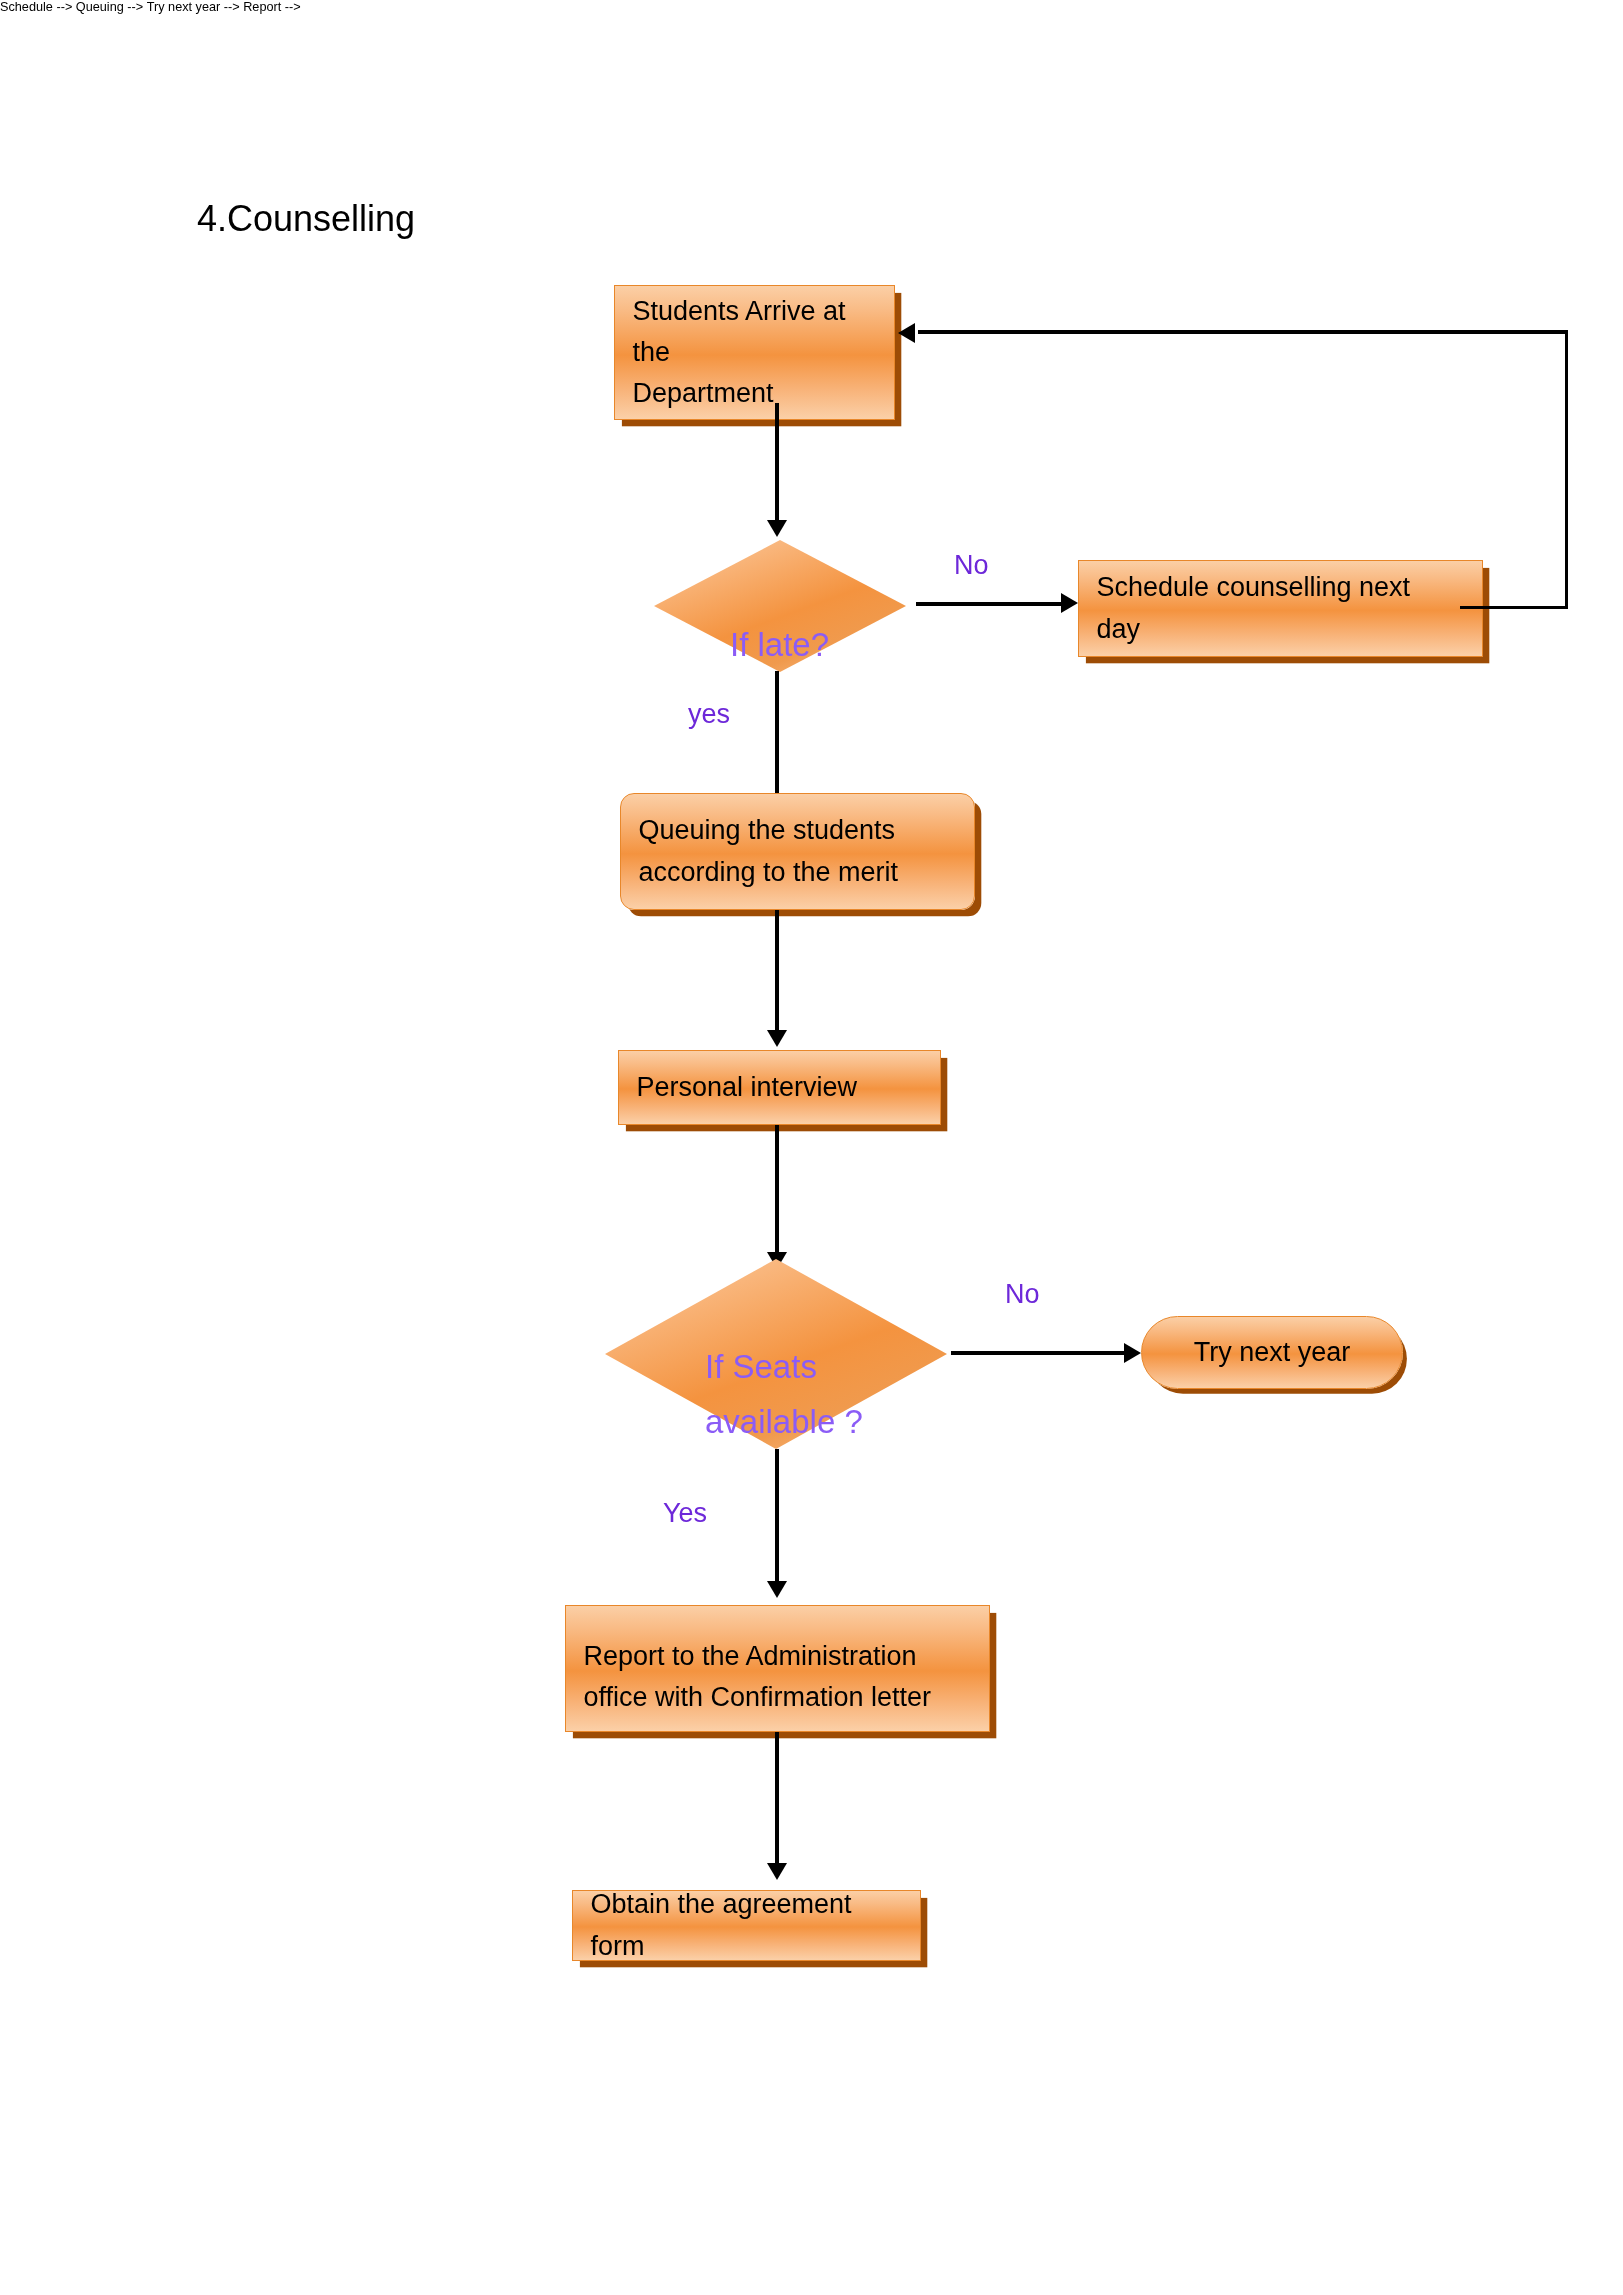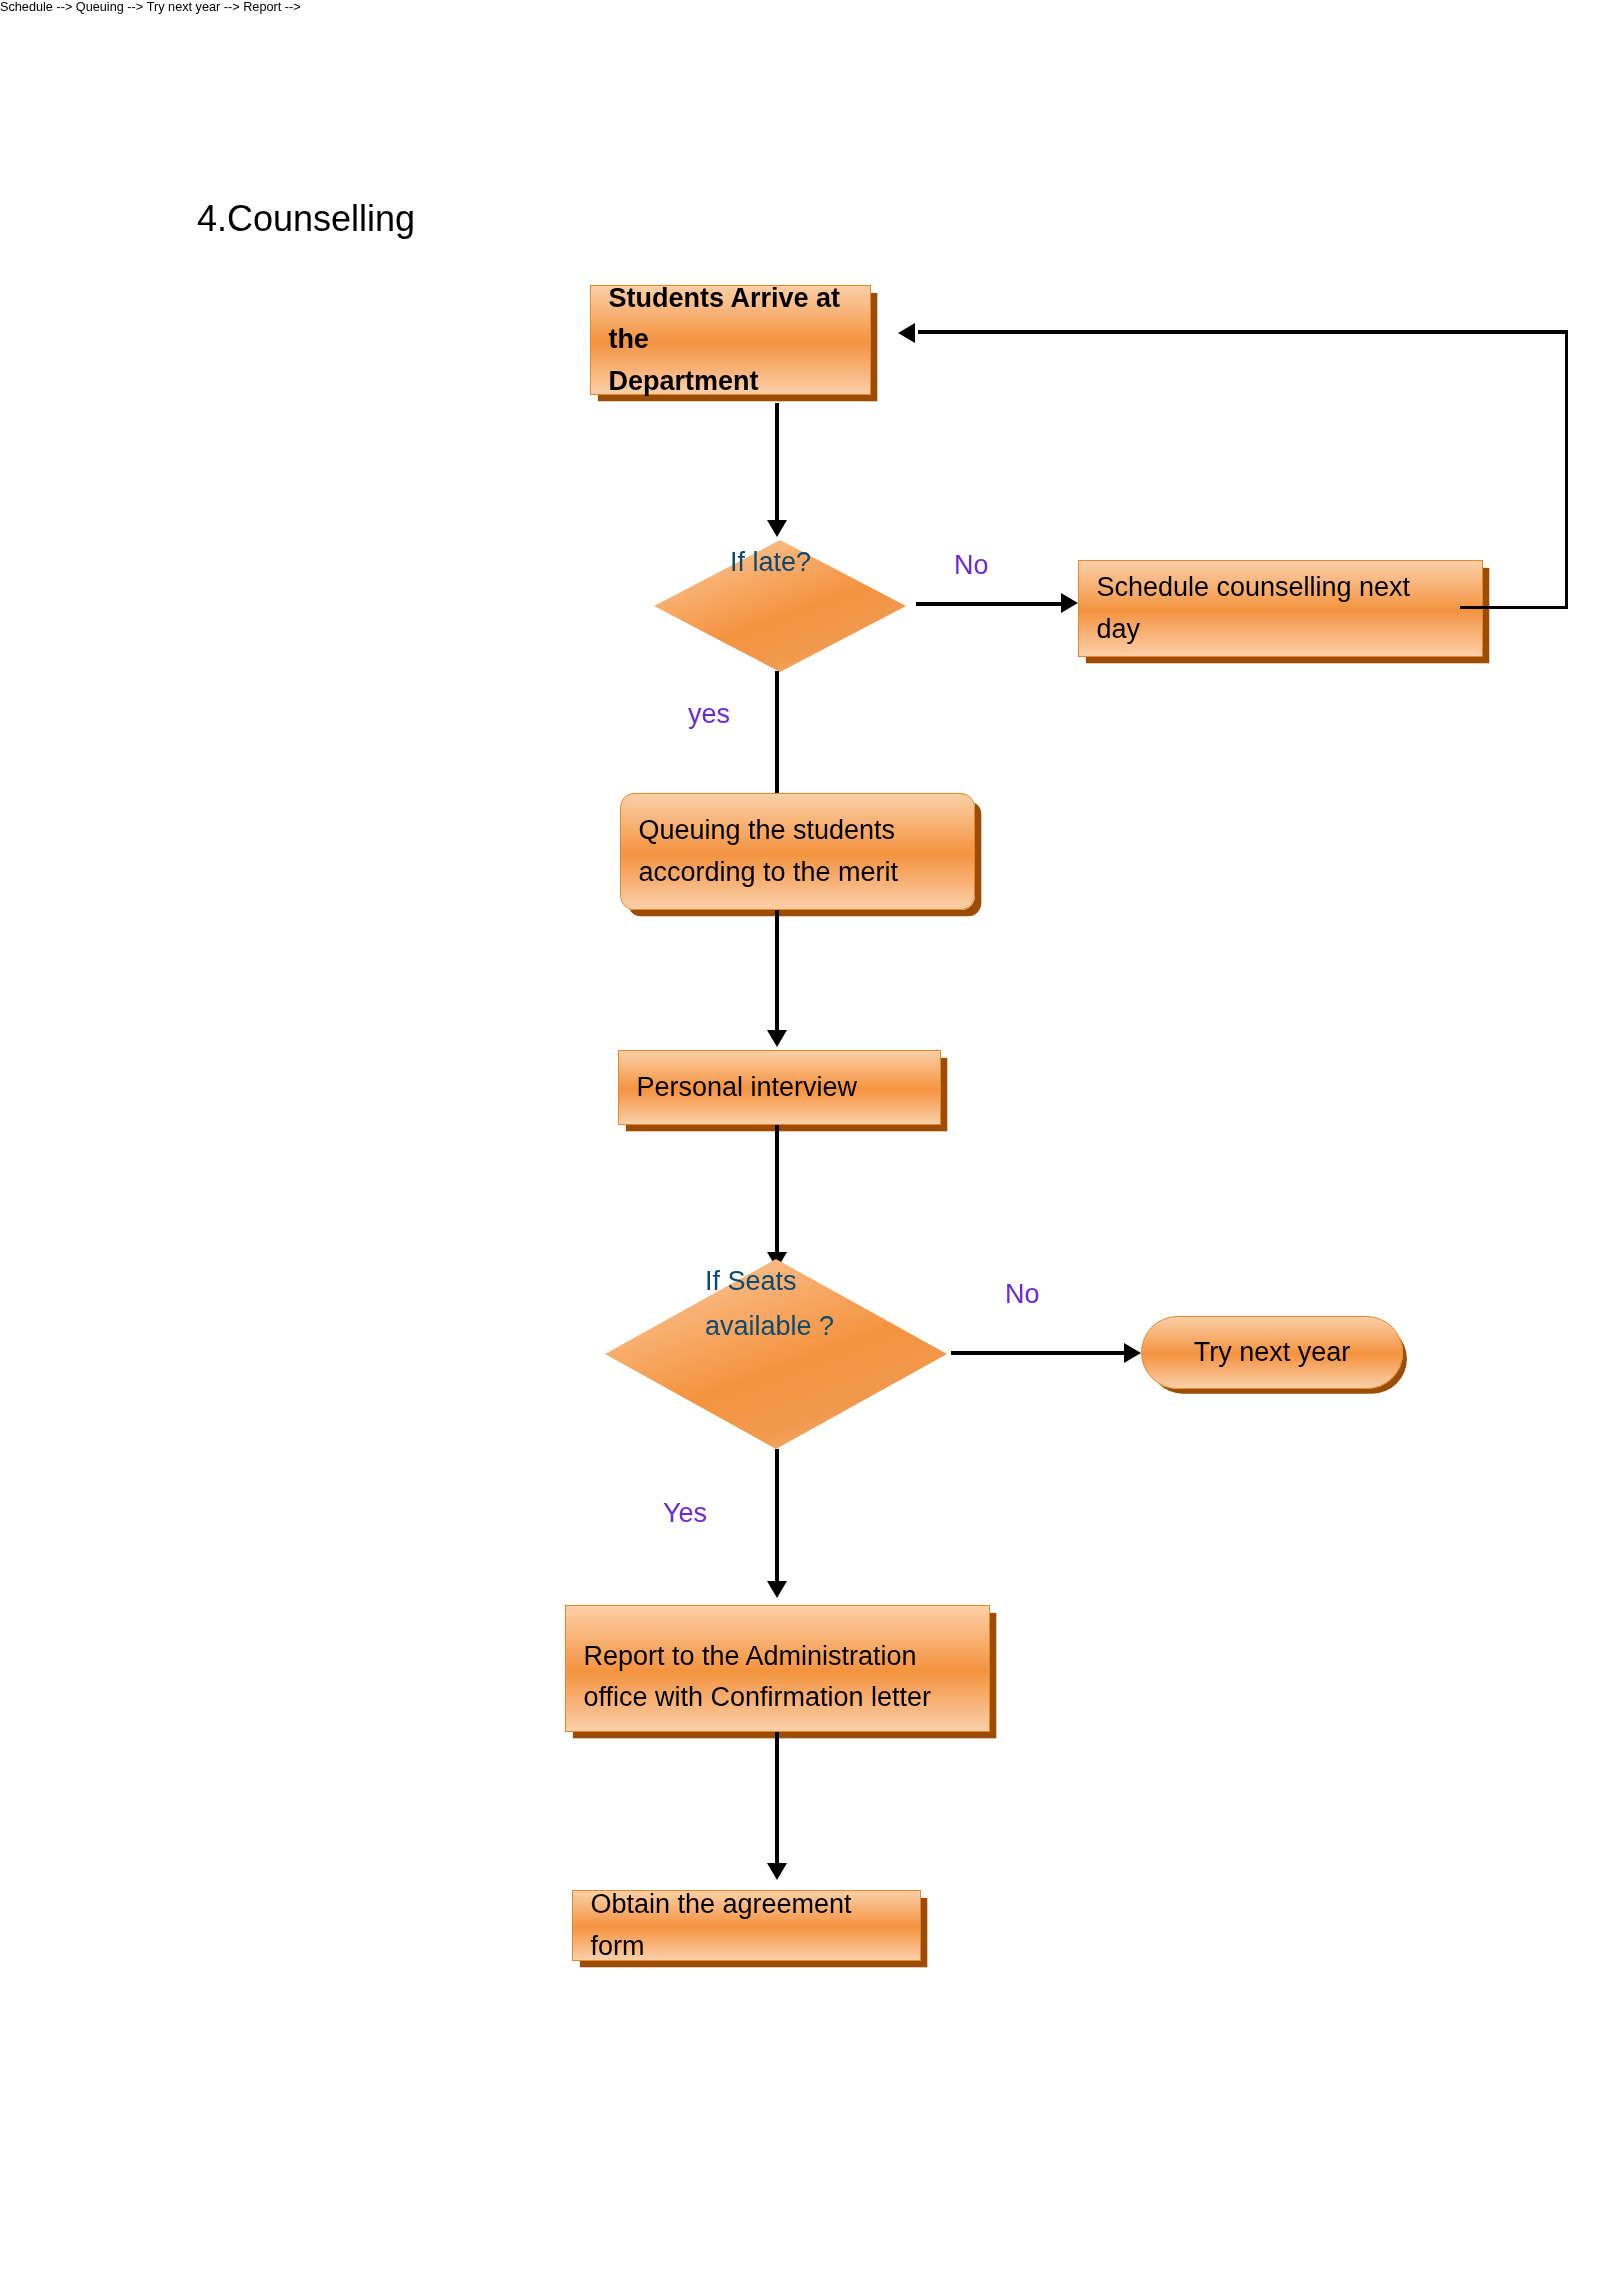--- a/index.html
+++ b/index.html
@@ -89,24 +89,24 @@
     background: #9d4c05;
     clip-path: polygon(50% 0%, 100% 50%, 50% 100%, 0% 50%);
     z-index: -1;
   }
   .diamond .dlabel {
     position: absolute;
     inset: 0;
     display: flex;
     flex-direction: column;
     align-items: flex-start;
-    justify-content: flex-start;
-    font-size: 27px;
+    justify-content: flex-end;
+    font-size: 33px;
     line-height: 1.65;
-    color: #0c4a6e;
+    color: #8b5cf6;
     pointer-events: none;
   }
   .diamond .dlabel .dline { display: block; white-space: nowrap; }
 
   
   .vline {
     position: absolute;
     width: 4px;
     background: #000000;
   }
@@ -148,21 +148,21 @@
 </style>
 </head>
 <body>
 
 <div id="page">
 
   
   <div id="doc-title">4.Counselling</div>
 
   
-  <div class="node proc" style="left:590px; top:285px; width:281px; height:110px;font-weight:bold;">
+  <div class="node proc" style="left:614px; top:285px; width:281px; height:135px;">
     <div class="txt">
       <span>Students Arrive at the</span><br>
       <span>Department</span>
     </div>
   </div>
 
   
   <div class="vline" style="left:775px; top:403px; height:119px;"></div>
   <div class="arrow-down" style="left:767px; top:520px;"></div>
 

